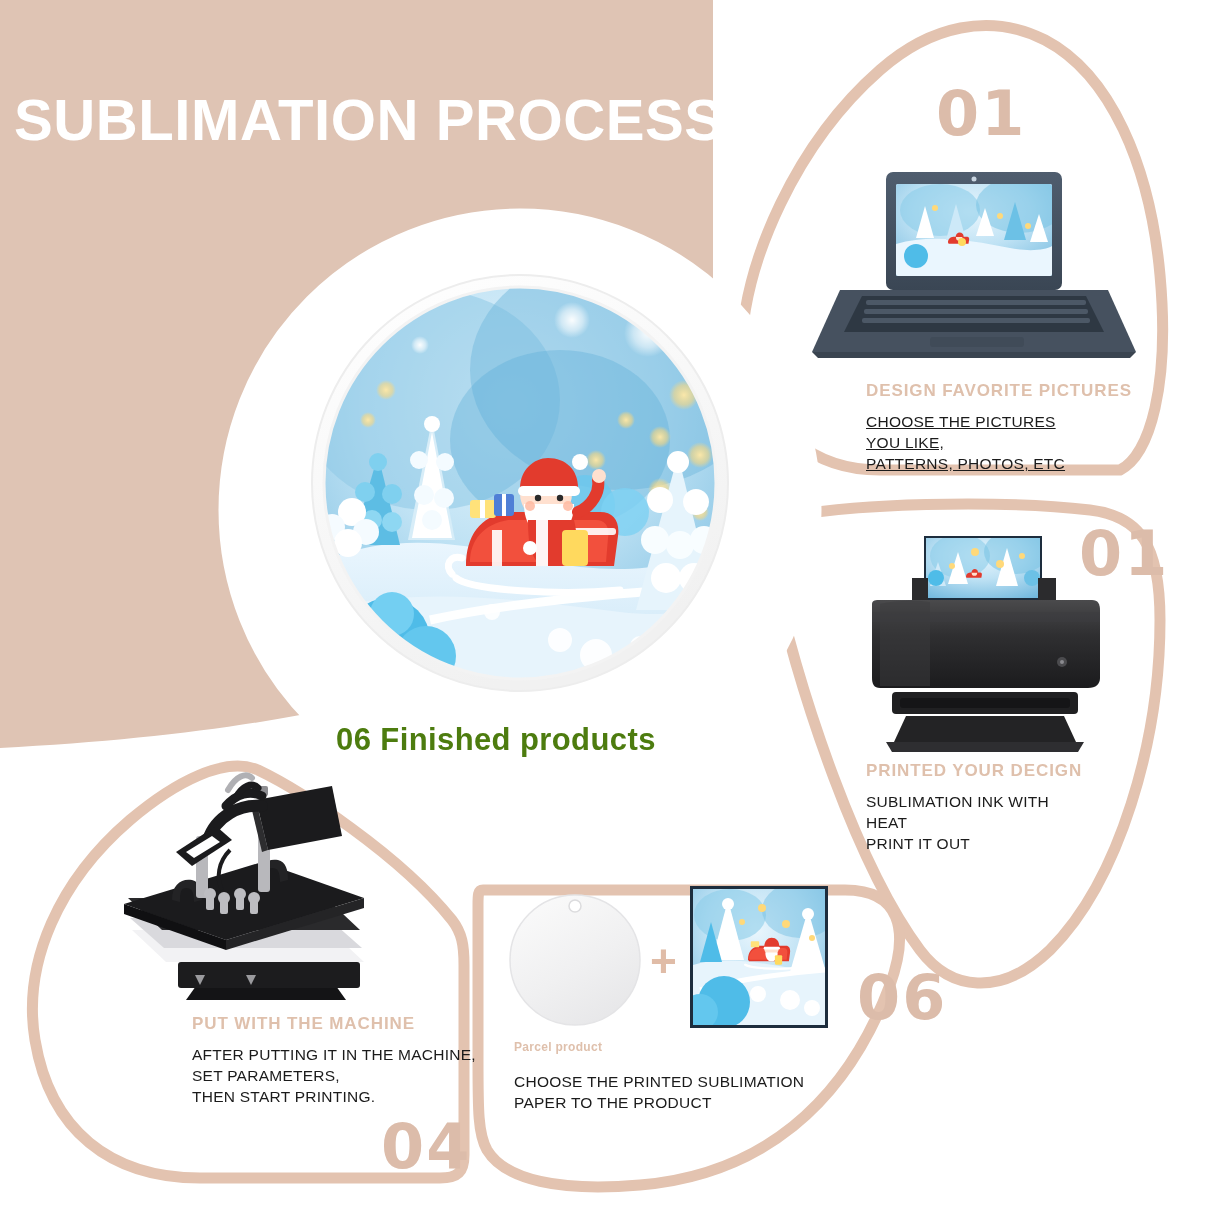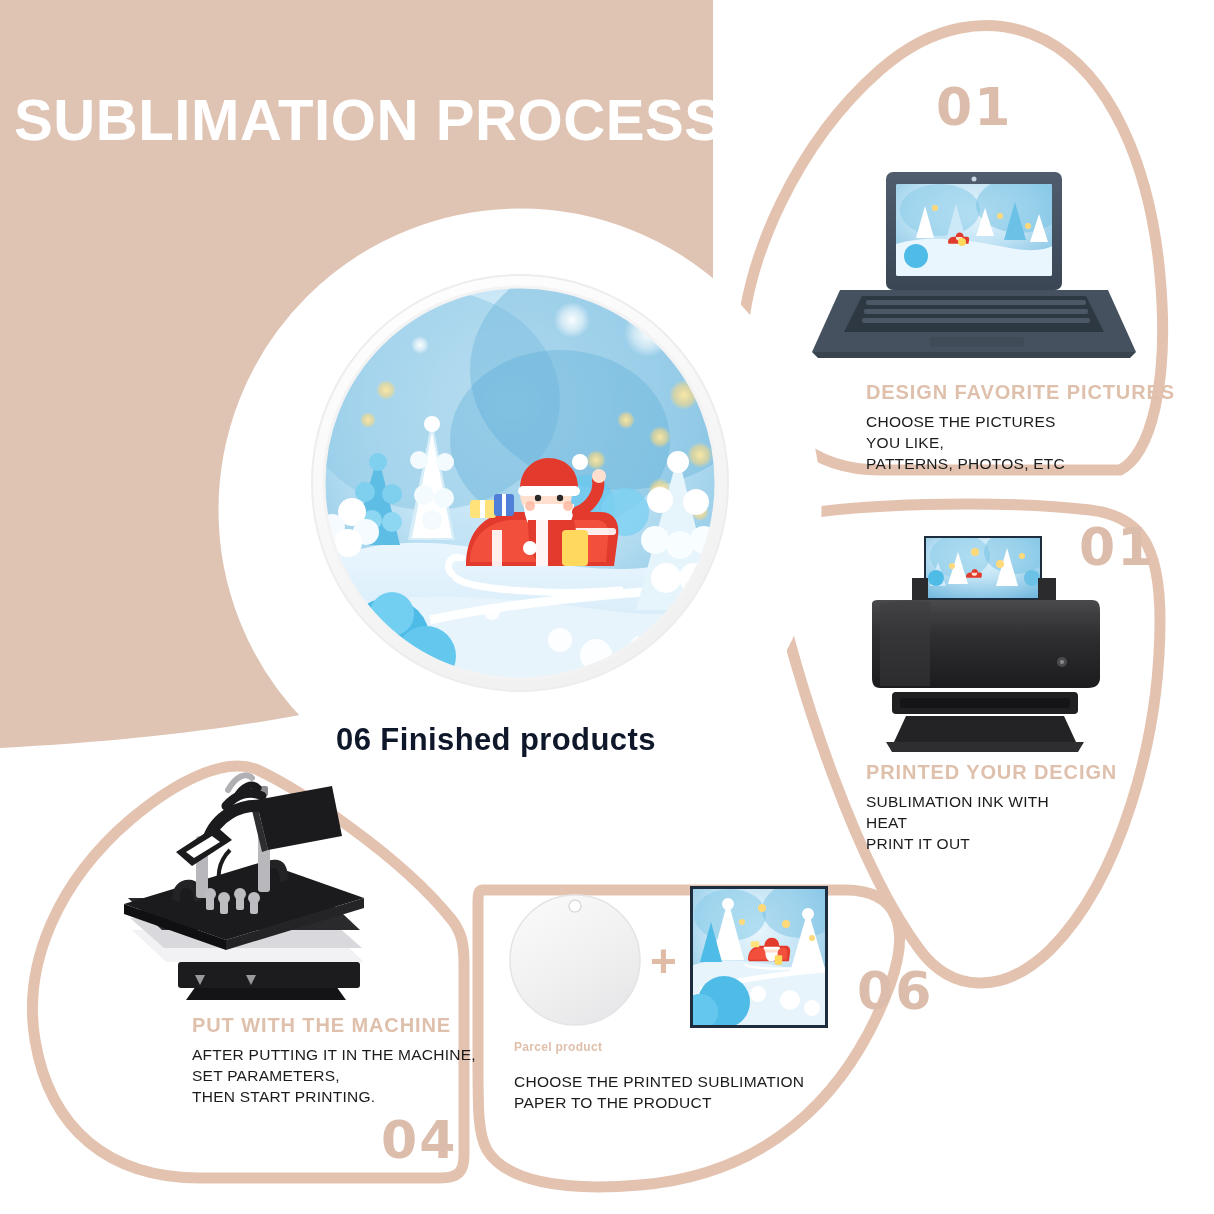--- a/index.html
+++ b/index.html
@@ -32,62 +32,62 @@
     letter-spacing: 0.5px;
     line-height: 1.0;
     white-space: nowrap;
     transform: scaleX(1.02);
     transform-origin: left center;
   }
 
   
   .step-num {
     color: #dcbcaa;
-    font-size: 52px;
+    font-size: 62px;
     font-weight: bold;
     letter-spacing: 2px;
     font-family: "DejaVu Sans", sans-serif;
   }
   #num-01 { left: 936px; top: 77px; }
   #num-02 { left: 1079px; top: 517px; }
   #num-03 { left: 857px; top: 961px; }
   #num-04 { left: 381px; top: 1110px; }
 
   
   .step-head {
     color: #dfc0ac;
-    font-size: 20px;
+    font-size: 17px;
     font-weight: bold;
     letter-spacing: 0.9px;
     white-space: nowrap;
   }
   .step-body {
     color: #1b1b1b;
     font-size: 15.5px;
     line-height: 1.34;
     letter-spacing: 0.25px;
     white-space: pre-line;
   }
 
   #head-01 { left: 866px; top: 381px; }
-  #body-01 { left: 866px; top: 412px; }
+  #body-01 { left: 866px; top: 412px; text-decoration: underline; }
 
   #head-02 { left: 866px; top: 761px; }
   #body-02 { left: 866px; top: 792px; }
 
   #head-03 { left: 514px; top: 1040px; font-size: 12px; letter-spacing: 0.3px; }
   #body-03 { left: 514px; top: 1072px; }
 
   #head-04 { left: 192px; top: 1014px; }
   #body-04 { left: 192px; top: 1045px; }
 
   
   #center-label {
     left: 336px; top: 722px;
-    color: #0f172a;
+    color: #4d7c0f;
     font-size: 31px;
     font-weight: bold;
     letter-spacing: 0.4px;
     white-space: nowrap;
   }
 
   
   #plus-sign {
     left: 650px; top: 938px;
     color: #e0bca7;

